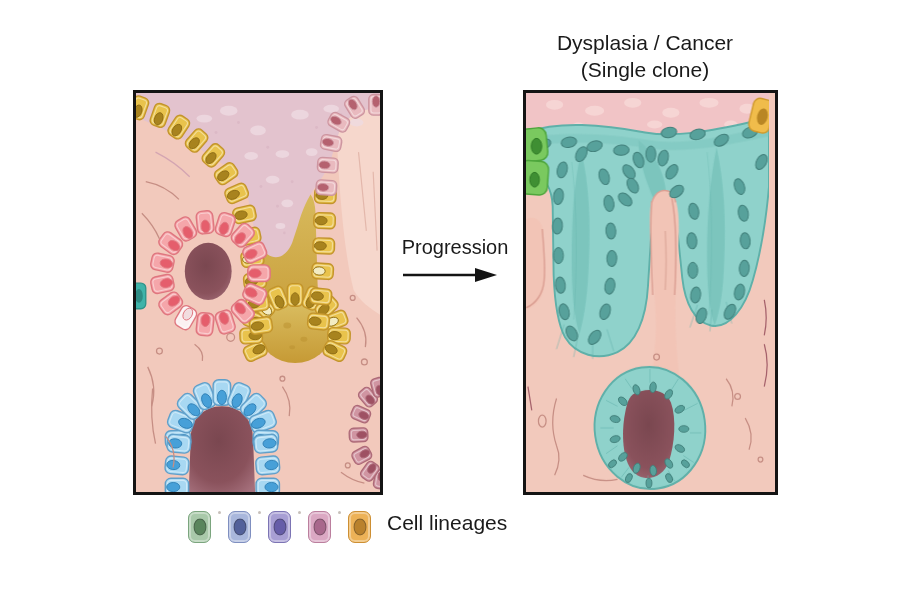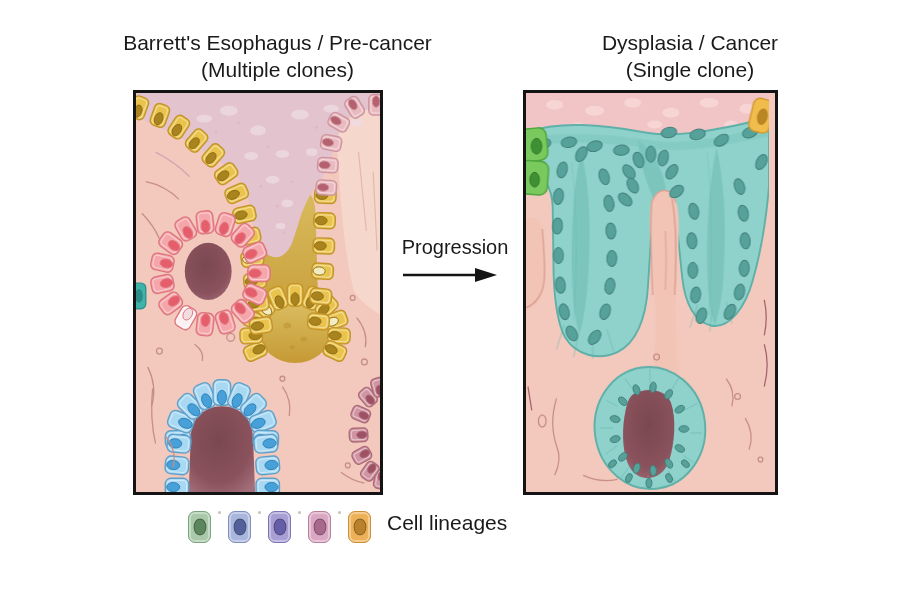--- a/index.html
+++ b/index.html
@@ -1,20 +1,20 @@
 <!DOCTYPE html>
 <html><head>
 <meta charset="utf-8">
 <style>
   html,body{margin:0;padding:0;background:#fff;}
   #stage{position:relative;width:900px;height:600px;background:#ffffff;overflow:hidden;
          font-family:"Liberation Sans", sans-serif;color:#1a1a1a;}
   .title{position:absolute;text-align:center;font-size:21px;line-height:1.28;color:#1a1a1a;}
   #title-left{left:105px;top:30px;width:345px;}
-  #title-right{left:540px;top:30px;width:300px;}
+  #title-right{left:495px;top:30px;width:300px;}
   .panel{position:absolute;top:90px;border:3px solid #141414;background:#f2c9bc;}
   #panel-left{left:133px;width:244px;height:399px;}
   #panel-right{left:523px;width:249px;height:399px;}
   .panel svg{display:block;}
   #progression-label{position:absolute;left:382px;top:236px;width:146px;text-align:center;font-size:20px;}
   #progression-arrow{position:absolute;left:400px;top:264px;}
   #legend{position:absolute;left:188px;top:511px;display:flex;align-items:flex-start;}
   .cell-swatch{width:21px;height:30px;border-radius:7px;position:relative;display:inline-block;
                background:var(--body);border:1.6px solid var(--line);
                box-shadow:inset 0 0 0 2px rgba(255,255,255,.35);}
@@ -22,24 +22,20 @@
                transform:translate(-50%,-50%);border-radius:50%;background:var(--nuc);
                border:1px solid rgba(40,40,40,.35);}
   .legend-dot{width:3px;height:3px;border-radius:50%;background:#c7c0ba;margin:0 7px;}
   #legend-label{margin-left:16px;font-size:21px;padding-bottom:2px;}
 </style>
 </head>
 <body>
 
 <div id="stage">
 
-  <div class="title" id="title-left">
-    <div>Barrett's Esophagus / Pre-cancer</div>
-    <div>(Multiple clones)</div>
-  </div>
   <div class="title" id="title-right">
     <div>Dysplasia / Cancer</div>
     <div>(Single clone)</div>
   </div>
 
   <div class="panel" id="panel-left">
     <svg width="244" height="399" viewBox="0 0 250 405" preserveAspectRatio="none">
       <defs>
         <radialGradient id="mar1" cx="45%" cy="40%" r="75%">
           <stop offset="0%" stop-color="#7a4750"></stop>

